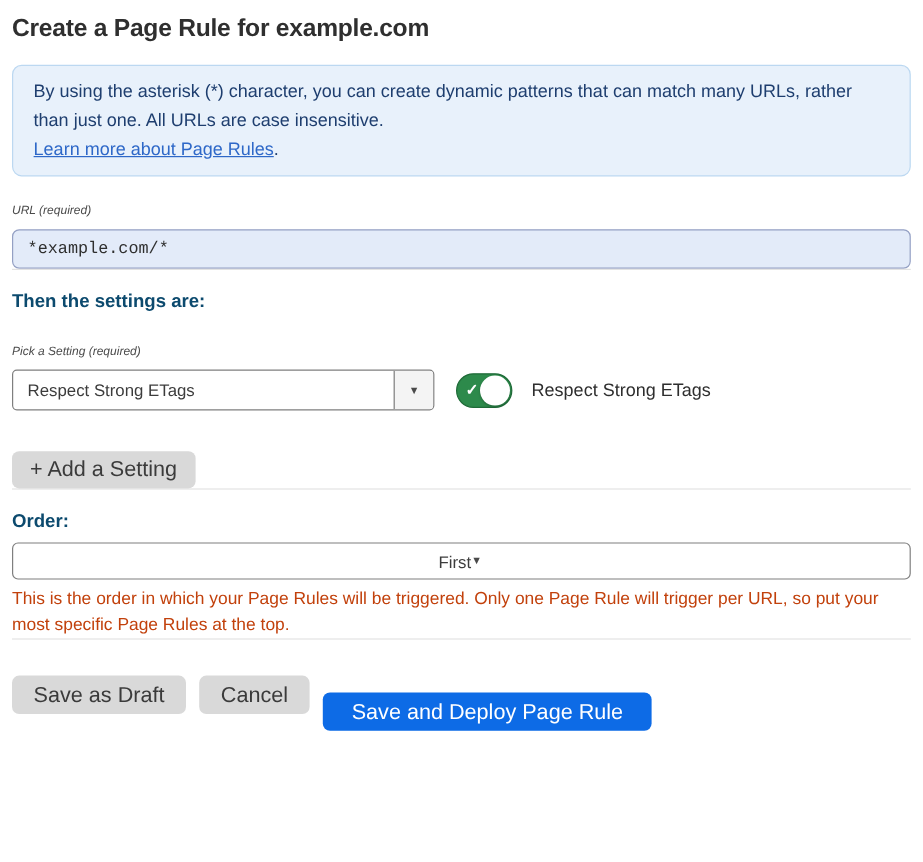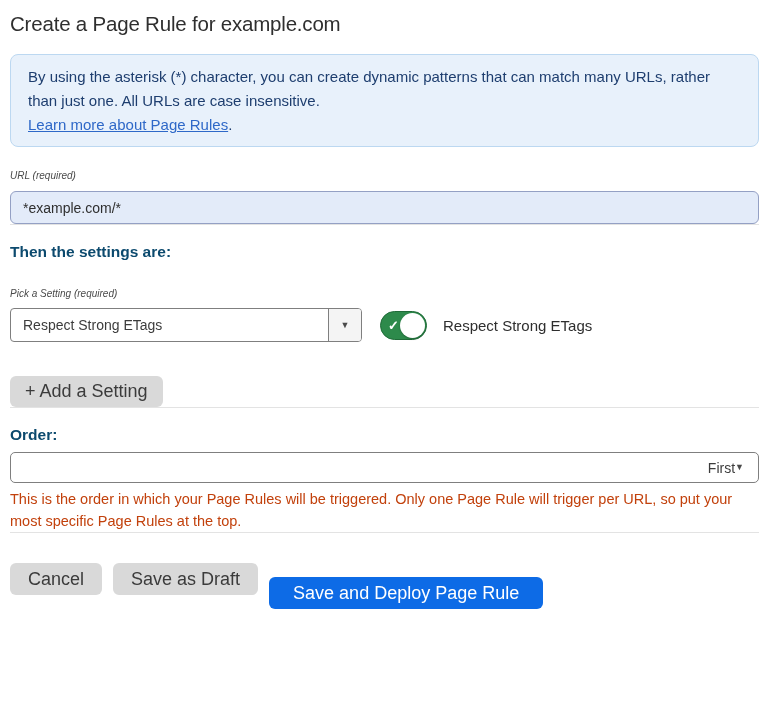--- a/index.html
+++ b/index.html
@@ -9,21 +9,21 @@
     background: #ffffff;
     font-family: "Liberation Sans", sans-serif;
     color: #333;
     overflow: hidden;
   }
   .page { padding: 0 10px; width: 769px; }
 
   h1.page-title {
     margin: 11px 0 16px 0;
     font-size: 20.5px; line-height: 26px;
-    font-weight: 400; color: #2f2f2f;
+    font-weight: 700; color: #2f2f2f;
     letter-spacing: -0.2px;
   }
 
   .info-box {
     margin-top: 17px;
     background: var(--info-bg, #e8f1fb);
     border: 1px solid var(--info-border, #bcd8f1);
     border-radius: 8px;
     padding: 10px 17px;
     color: var(--info-text, #1e3e6f);
@@ -41,21 +41,21 @@
   .label-pick { margin-top: 25px; }
   .label-order { margin-top: 24px; }
 
   .url-input {
     display: block; width: 100%;
     margin-top: 7px; height: 33px;
     background: var(--url-input-bg, #e3ebf9);
     border: 1px solid var(--url-input-border, #94a0c4);
     border-radius: 6px;
     padding: 0 12px;
-    font-family: Liberation Sans, sans-serif; font-size: 14px; color: #2f2f2f;
+    font-family: Liberation Mono, monospace; font-size: 14px; color: #2f2f2f;
     outline: none;
   }
 
   hr.divider { border: none; border-top: 1px solid #e3e3e3; margin: 0; }
   .d1 { margin-top: 38px; }
   .d2 { margin-top: 16px; }
   .d3 { margin-top: 12px; }
 
   h2.section-heading {
     margin: 18px 0 0 0;
@@ -115,21 +115,21 @@
     cursor: pointer; display: inline-flex;
     align-items: center; justify-content: center;
   }
   .btn.gray { background: #d9d9d9; color: #3b3b3b; height: 32px; padding: 0 18px; }
   .btn.primary { background: var(--accent-blue, #0d6be6); color: #ffffff; height: 32px; padding: 0 24px; margin-top: 28px; }
   .btn.add-setting { margin-top: 34px; height: 31px; padding: 0 15px; }
 
   .order-select {
     margin-top: 8px; height: 31px; width: 100%;
     border-radius: 5px;
-    justify-content: flex-end;
+    justify-content: center;
     padding: 0 14px 0 12px;
   }
 
   .help-text {
     margin: 5px 0 0 0;
     font-size: 14.5px; line-height: 22px; color: #c2410c;
   }
 
   .footer { margin-top: 16px; display: flex; gap: 11px; align-items: center; }
 </style>
@@ -178,18 +178,18 @@
   <div class="select-box order-select">
     <span class="select-value">First</span>
     <span class="arrow-glyph">▼</span>
   </div>
 
   <p class="help-text">This is the order in which your Page Rules will be triggered. Only one Page Rule will trigger per URL, so put your most specific Page Rules at the top.</p>
 
   <hr class="divider d3">
 
   <div class="footer">
+    <button class="btn gray">Save as Draft</button>
     <button class="btn gray">Cancel</button>
-    <button class="btn gray">Save as Draft</button>
     <button class="btn primary">Save and Deploy Page Rule</button>
   </div>
 
 </div>
 
 </body></html>

